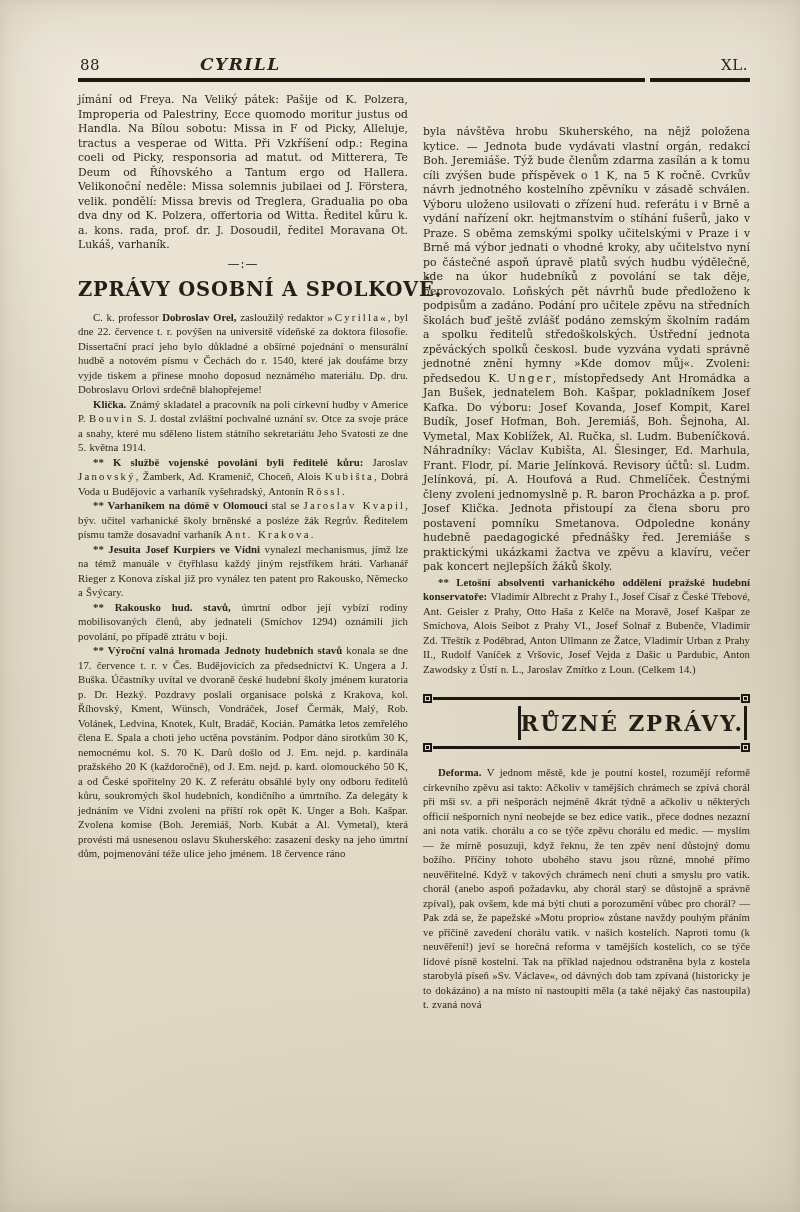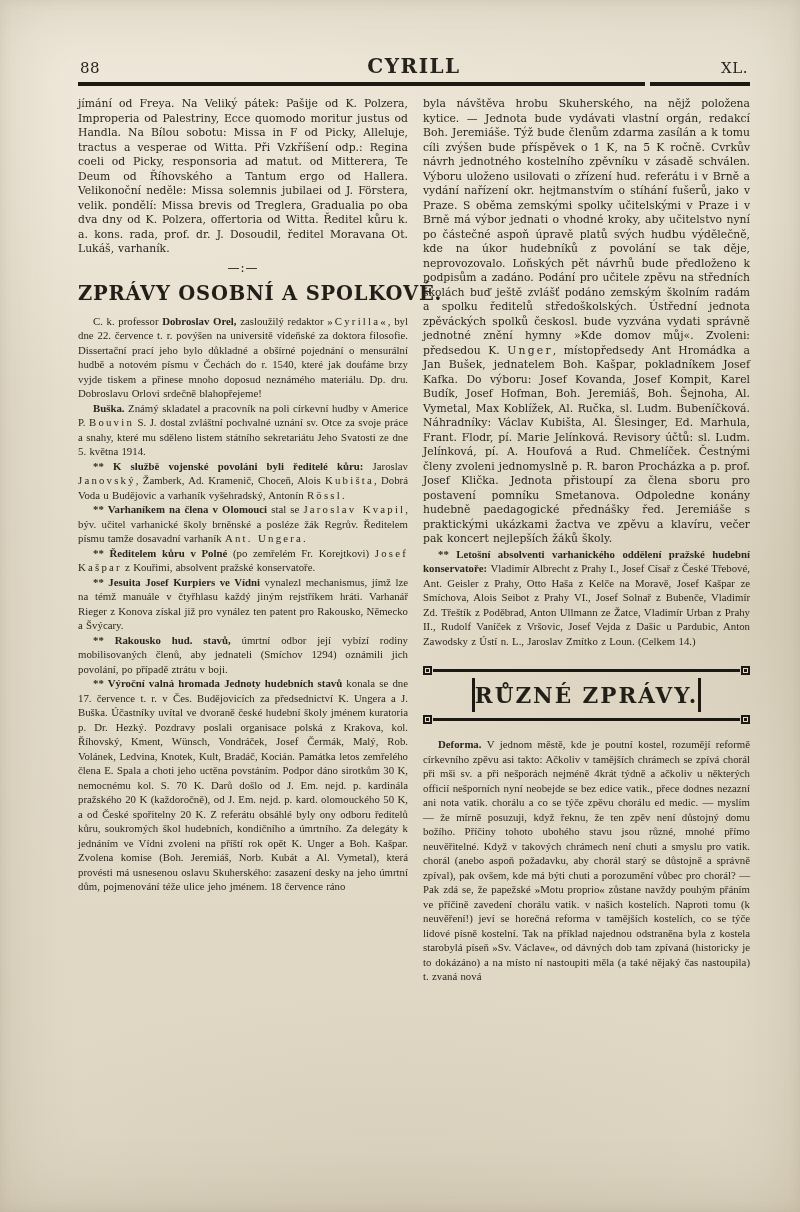--- a/index.html
+++ b/index.html
@@ -17,31 +17,31 @@
   }
   .page::after {
     content:""; position:absolute; inset:0; pointer-events:none;
     box-shadow: inset 0 0 70px rgba(120,105,75,0.22), inset 0 0 12px rgba(120,105,75,0.12);
   }
   .content { position:absolute; left:78px; top:54px; width:672px; }
 
   
   .running-head { display:flex; align-items:baseline; font-size:15px; padding:0 2px; }
   .running-head .pageno { width:120px; letter-spacing:0.5px; }
-  .running-head .journal { flex:1; text-align:center; font-weight:bold; font-size:20px; letter-spacing:1.5px; }
+  .running-head .journal { flex:1; font-weight:bold; font-size:17px; letter-spacing:1.5px;font-style:italic; }
   .running-head .issue { width:120px; text-align:right; letter-spacing:0.5px; }
   .head-rule { display:flex; margin-top:4px; height:4px; }
   .head-rule .seg-a { width:567px; background:#1c1914; }
   .head-rule .seg-gap { width:5px; }
   .head-rule .seg-b { flex:1; background:#1c1914; }
 
   
   .columns { display:flex; gap:15px; margin-top:11px; }
   .col { width:330px; }
-  .col.right { width:329px; }
+  .col.right { width:329px;margin-top:32px; }
 
   p.para {
     font-size:10.8px; line-height:14.5px; text-align:justify;
     text-justify:inter-word; word-spacing:0.6px; color:#29261f;
   }
   p.para.indent { text-indent:15px;font-family:Liberation Serif, serif; }
   .seg-b { font-weight:bold; }
   .seg-sp { letter-spacing:2.2px; }
 
   .col-divider { text-align:center; font-size:12px; line-height:16px; margin:3px 0 4px; letter-spacing:1px; }
@@ -51,21 +51,21 @@
   }
 
   
   .boxed-heading { margin:18px 0 13px; }
   .box-rule { display:flex; align-items:center; height:9px; }
   .box-rule .corner {
     width:9px; height:9px; background:#1c1914; flex:0 0 auto;
     box-shadow: inset 0 0 0 2px #1c1914, inset 0 0 0 3px #e6dfcf;
   }
   .box-rule .rule-line { flex:1; height:2.5px; background:#1c1914; margin:0 1px; }
-  .box-mid { display:flex; justify-content:center; align-items:center; height:40px; padding:0 3.5px; }
+  .box-mid { display:flex; justify-content:flex-end; align-items:center; height:40px; padding:0 3.5px; }
   .box-mid .vbar { width:2.5px; height:34px; background:#1c1914; }
   .box-title {
     font-size:21.5px; font-weight:bold; letter-spacing:2px; text-align:center;
     color:#221f19; white-space:nowrap;
   }
 </style>
 </head>
 <body>
 
 <div class="page">
@@ -82,24 +82,23 @@
       <span class="seg-gap"></span>
       <span class="seg-b"></span>
     </div>
 
     <div class="columns">
       <div class="col left">
           <p class="para"><span class="seg-n">jímání od Freya. Na Veliký pátek: Pašije od K. Polzera, Improperia od Palestriny, Ecce quomodo moritur justus od Handla. Na Bílou sobotu: Missa in F od Picky, Alleluje, tractus a vesperae od Witta. Při Vzkříšení odp.: Regina coeli od Picky, responsoria ad matut. od Mitterera, Te Deum od Říhovského a Tantum ergo od Hallera. Velikonoční neděle: Missa solemnis jubilaei od J. Förstera, velik. pondělí: Missa brevis od Treglera, Gradualia po oba dva dny od K. Polzera, offertoria od Witta. Ředitel kůru k. a. kons. rada, prof. dr. J. Dosoudil, ředitel Moravana Ot. Lukáš, varhaník.</span></p>
           <div class="col-divider">—:—</div>
           <h2 class="section-heading">ZPRÁVY OSOBNÍ A SPOLKOVÉ.</h2>
           <p class="para indent"><span class="seg-n">C. k. professor </span><span class="seg-b">Dobroslav Orel,</span><span class="seg-n"> zasloužilý redaktor </span><span class="seg-sp">»Cyrilla«</span><span class="seg-n">, byl dne 22. července t. r. povýšen na universitě vídeňské za doktora filosofie. Dissertační prací jeho bylo důkladné a obšírné pojednání o mensurální hudbě a notovém písmu v Čechách do r. 1540, které jak doufáme brzy vyjde tiskem a přinese mnoho doposud neznámého materiálu. Dp. dru. Dobroslavu Orlovi srdečně blahopřejeme!</span></p>
-          <p class="para indent"><span class="seg-b">Buška.</span><span class="seg-n"> Známý skladatel a pracovník na poli církevní hudby v Americe P. </span><span class="seg-sp">Bouvin</span><span class="seg-n"> S. J. dostal zvláštní pochvalné uznání sv. Otce za svoje práce a snahy, které mu sděleno listem státního sekretariátu Jeho Svatosti ze dne 5. května 1914.</span></p>
+          <p class="para indent"><span class="seg-b">Klička.</span><span class="seg-n"> Známý skladatel a pracovník na poli církevní hudby v Americe P. </span><span class="seg-sp">Bouvin</span><span class="seg-n"> S. J. dostal zvláštní pochvalné uznání sv. Otce za svoje práce a snahy, které mu sděleno listem státního sekretariátu Jeho Svatosti ze dne 5. května 1914.</span></p>
           <p class="para indent"><span class="seg-b">** K službě vojenské povoláni byli ředitelé kůru: </span><span class="seg-n">Jaroslav </span><span class="seg-sp">Janovský</span><span class="seg-n">, Žamberk, Ad. Kramenič, Choceň, Alois </span><span class="seg-sp">Kubišta</span><span class="seg-n">, Dobrá Voda u Budějovic a varhaník vyšehradský, Antonín </span><span class="seg-sp">Rössl</span><span class="seg-n">.</span></p>
-          <p class="para indent"><span class="seg-b">** Varhaníkem na člena v Olomouci </span><span class="seg-n">stal se </span><span class="seg-sp">Jaroslav Kvapil</span><span class="seg-n">, býv. učitel varhanické školy brněnské a posléze žák Regrův. Ředitelem písmu tamže dosavadní varhaník </span><span class="seg-sp">Ant. Ungera</span><span class="seg-n">.</span></p>
-          <p class="para indent"><span class="seg-b">** Ředitelem kůru v Polné </span><span class="seg-n">(po zemřelém Fr. Korejtkovi) </span><span class="seg-sp">Josef Kašpar</span><span class="seg-n"> z Kouřimi, absolvent pražské konservatoře.</span></p>
+          <p class="para indent"><span class="seg-b">** Varhaníkem na dómě v Olomouci </span><span class="seg-n">stal se </span><span class="seg-sp">Jaroslav Kvapil</span><span class="seg-n">, býv. učitel varhanické školy brněnské a posléze žák Regrův. Ředitelem písmu tamže dosavadní varhaník </span><span class="seg-sp">Ant. Krakova</span><span class="seg-n">.</span></p>
           <p class="para indent"><span class="seg-b">** Jesuita Josef Kurpiers ve Vídni </span><span class="seg-n">vynalezl mechanismus, jímž lze na témž manuále v čtyřhlasu každý jiným rejstříkem hráti. Varhanář Rieger z Konova získal již pro vynález ten patent pro Rakousko, Německo a Švýcary.</span></p>
           <p class="para indent"><span class="seg-b">** Rakousko hud. stavů, </span><span class="seg-n">úmrtní odbor její vybízí rodiny mobilisovaných členů, aby jednateli (Smíchov 1294) oznámili jich povolání, po případě ztrátu v boji.</span></p>
           <p class="para indent"><span class="seg-b">** Výroční valná hromada Jednoty hudebních stavů </span><span class="seg-n">konala se dne 17. července t. r. v Čes. Budějovicích za předsednictví K. Ungera a J. Buška. Účastníky uvítal ve dvoraně české hudební školy jménem kuratoria p. Dr. Hezký. Pozdravy poslali organisace polská z Krakova, kol. Říhovský, Kment, Wünsch, Vondráček, Josef Čermák, Malý, Rob. Volánek, Ledvina, Knotek, Kult, Bradáč, Kocián. Památka letos zemřelého člena E. Spala a choti jeho uctěna povstáním. Podpor dáno sirotkům 30 K, nemocnému kol. S. 70 K. Darů došlo od J. Em. nejd. p. kardinála pražského 20 K (každoročně), od J. Em. nejd. p. kard. olomouckého 50 K, a od České spořitelny 20 K. Z referátu obsáhlé byly ony odboru ředitelů kůru, soukromých škol hudebních, kondičního a úmrtního. Za delegáty k jednáním ve Vídni zvoleni na příští rok opět K. Unger a Boh. Kašpar. Zvolena komise (Boh. Jeremiáš, Norb. Kubát a Al. Vymetal), která provésti má usnesenou oslavu Skuherského: zasazení desky na jeho úmrtní dům, pojmenování téže ulice jeho jménem. 18 července ráno</span></p>
         </div>
       <div class="col right">
           <p class="para"><span class="seg-n">byla návštěva hrobu Skuherského, na nějž položena kytice. — Jednota bude vydávati vlastní orgán, redakcí Boh. Jeremiáše. Týž bude členům zdarma zasílán a k tomu cíli zvýšen bude příspěvek o 1 K, na 5 K ročně. Cvrkův návrh jednotného kostelního zpěvníku v zásadě schválen. Výboru uloženo usilovati o zřízení hud. referátu i v Brně a vydání nařízení okr. hejtmanstvím o stíhání fušerů, jako v Praze. S oběma zemskými spolky učitelskými v Praze i v Brně má výbor jednati o vhodné kroky, aby učitelstvo nyní po částečné aspoň úpravě platů svých hudbu výdělečně, kde na úkor hudebníků z povolání se tak děje, neprovozovalo. Loňských pět návrhů bude předloženo k podpisům a zadáno. Podání pro učitele zpěvu na středních školách buď ještě zvlášť podáno zemským školním radám a spolku ředitelů středoškolských. Ústřední jednota zpěváckých spolků českosl. bude vyzvána vydati správně jednotné znění hymny »Kde domov můj«. Zvoleni: předsedou K. </span><span class="seg-sp">Unger</span><span class="seg-n">, místopředsedy Ant Hromádka a Jan Bušek, jednatelem Boh. Kašpar, pokladníkem Josef Kafka. Do výboru: Josef Kovanda, Josef Kompit, Karel Budík, Josef Hofman, Boh. Jeremiáš, Boh. Šejnoha, Al. Vymetal, Max Koblížek, Al. Ručka, sl. Ludm. Bubeníčková. Náhradníky: Václav Kubišta, Al. Šlesinger, Ed. Marhula, Frant. Flodr, pí. Marie Jelínková. Revisory účtů: sl. Ludm. Jelínková, pí. A. Houfová a Rud. Chmelíček. Čestnými členy zvoleni jednomyslně p. R. baron Procházka a p. prof. Josef Klička. Jednota přistoupí za člena sboru pro postavení pomníku Smetanova. Odpoledne konány hudebně paedagogické přednášky řed. Jeremiáše s praktickými ukázkami žactva ve zpěvu a klavíru, večer pak koncert nejlepších žáků školy.</span></p>
           <p class="para indent"><span class="seg-b">** Letošní absolventi varhanického oddělení pražské hudební konservatoře: </span><span class="seg-n">Vladimír Albrecht z Prahy I., Josef Císař z České Třebové, Ant. Geisler z Prahy, Otto Haša z Kelče na Moravě, Josef Kašpar ze Smíchova, Alois Seibot z Prahy VI., Josef Solnař z Bubenče, Vladimír Zd. Třeštík z Poděbrad, Anton Ullmann ze Žatce, Vladimír Urban z Prahy II., Rudolf Vaníček z Vršovic, Josef Vejda z Dašic u Pardubic, Anton Zawodsky z Ústí n. L., Jaroslav Zmítko z Loun. (Celkem 14.)</span></p>
           <div class="boxed-heading">
             <div class="box-rule top">
               <span class="corner"></span>

